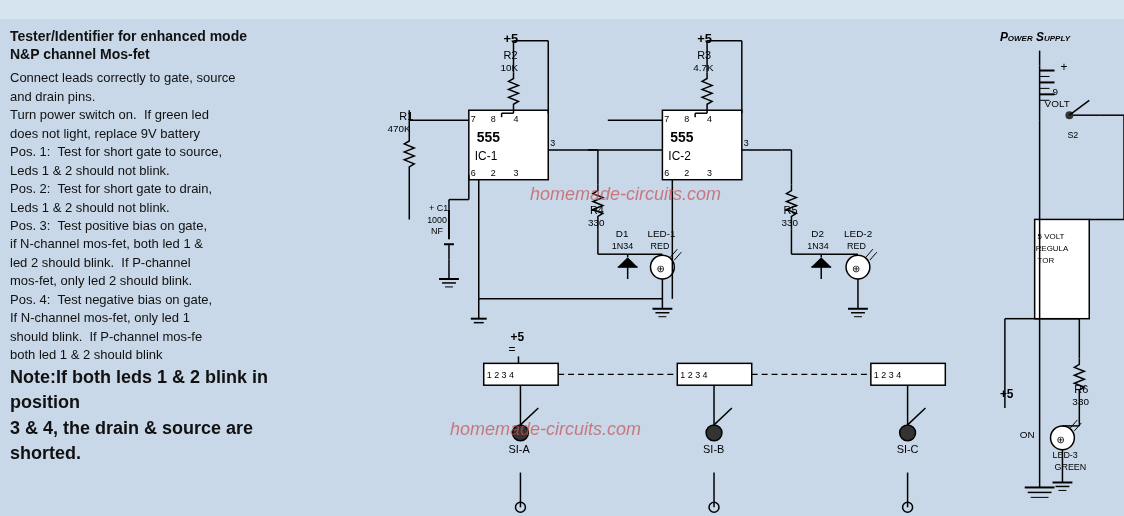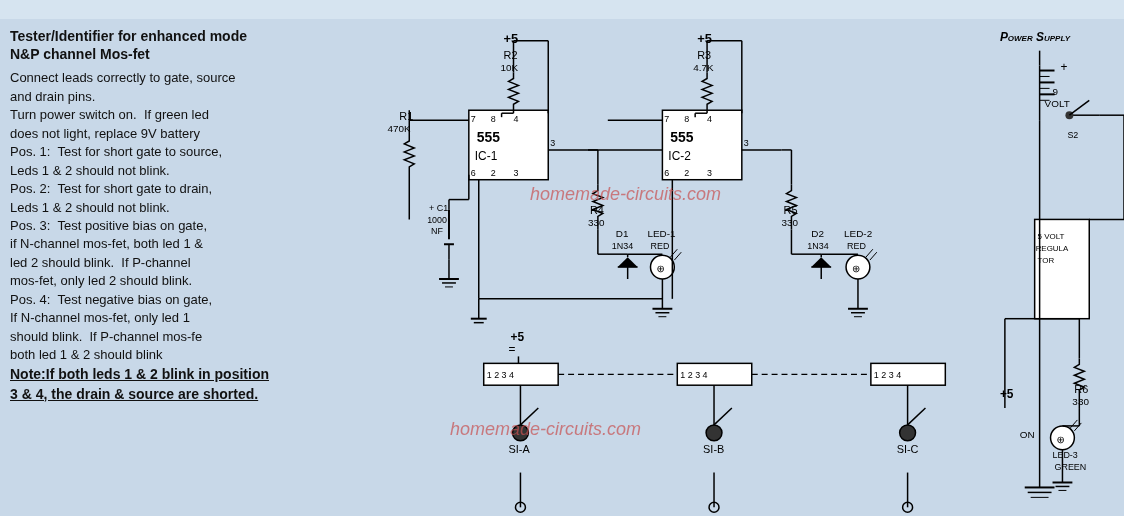--- a/index.html
+++ b/index.html
@@ -28,22 +28,21 @@
       flex-shrink: 0;
     }
     .left-text .title {
       font-weight: bold;
       font-size: 14px;
       margin-bottom: 6px;
       line-height: 1.3;
     }
     .left-text .note-bold {
       font-weight: bold;
-      font-size: 14px;
-      text-decoration: underline;
+      font-size: 18px;
     }
     .circuit-area {
       flex: 1;
       position: relative;
       overflow: hidden;
     }
     .circuit-svg {
       width: 100%;
       height: 100%;
     }

